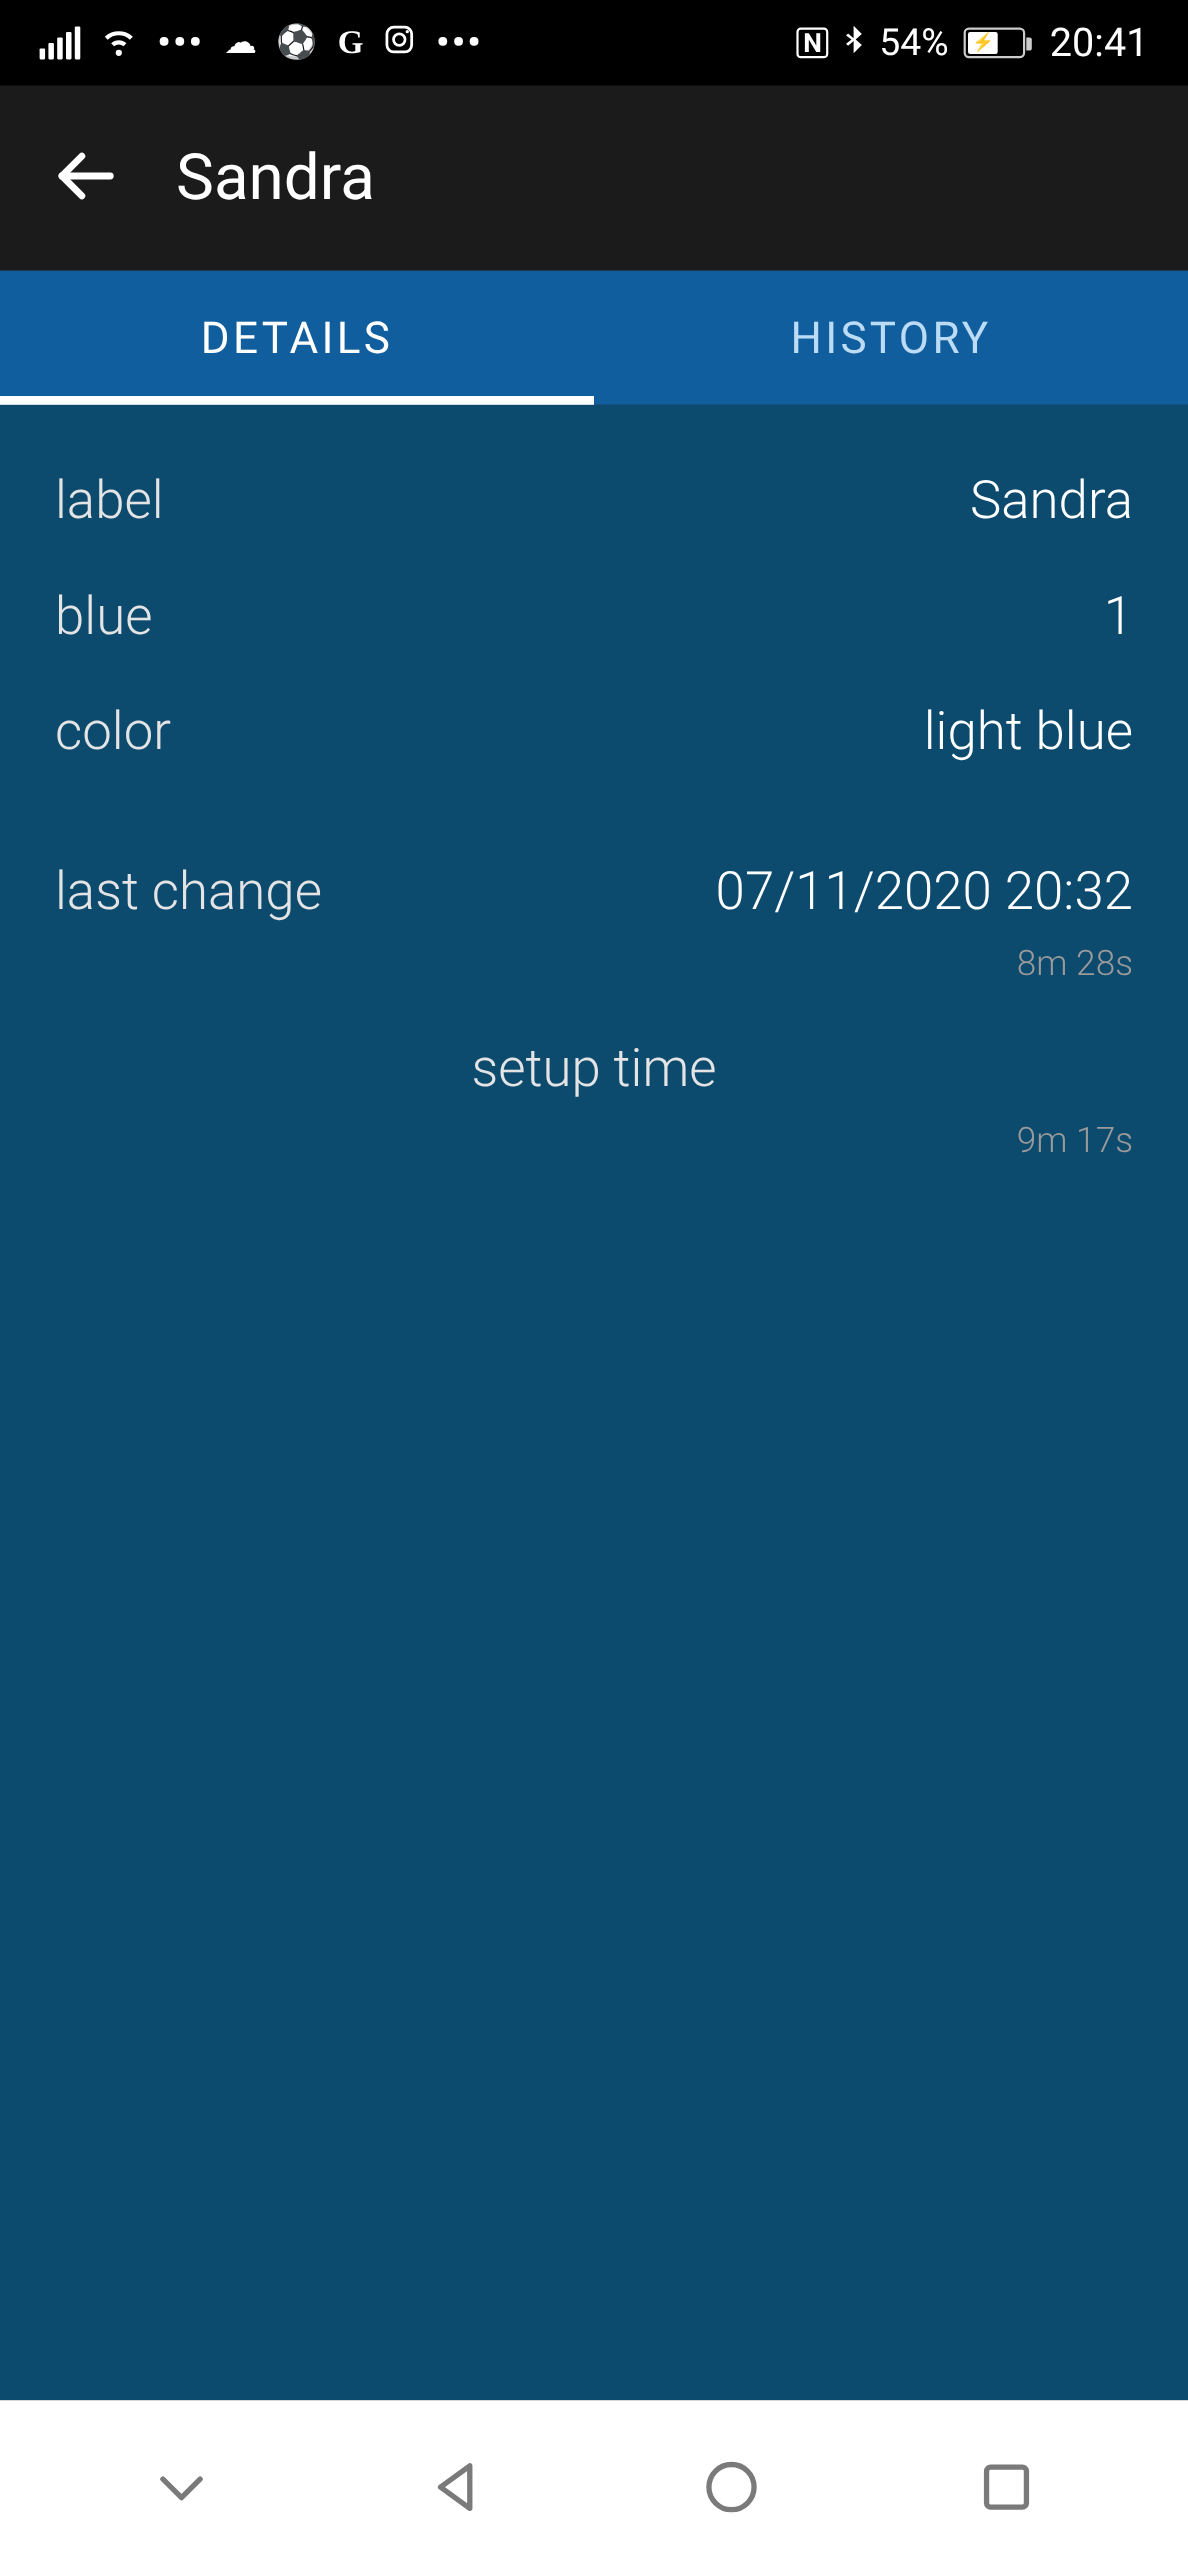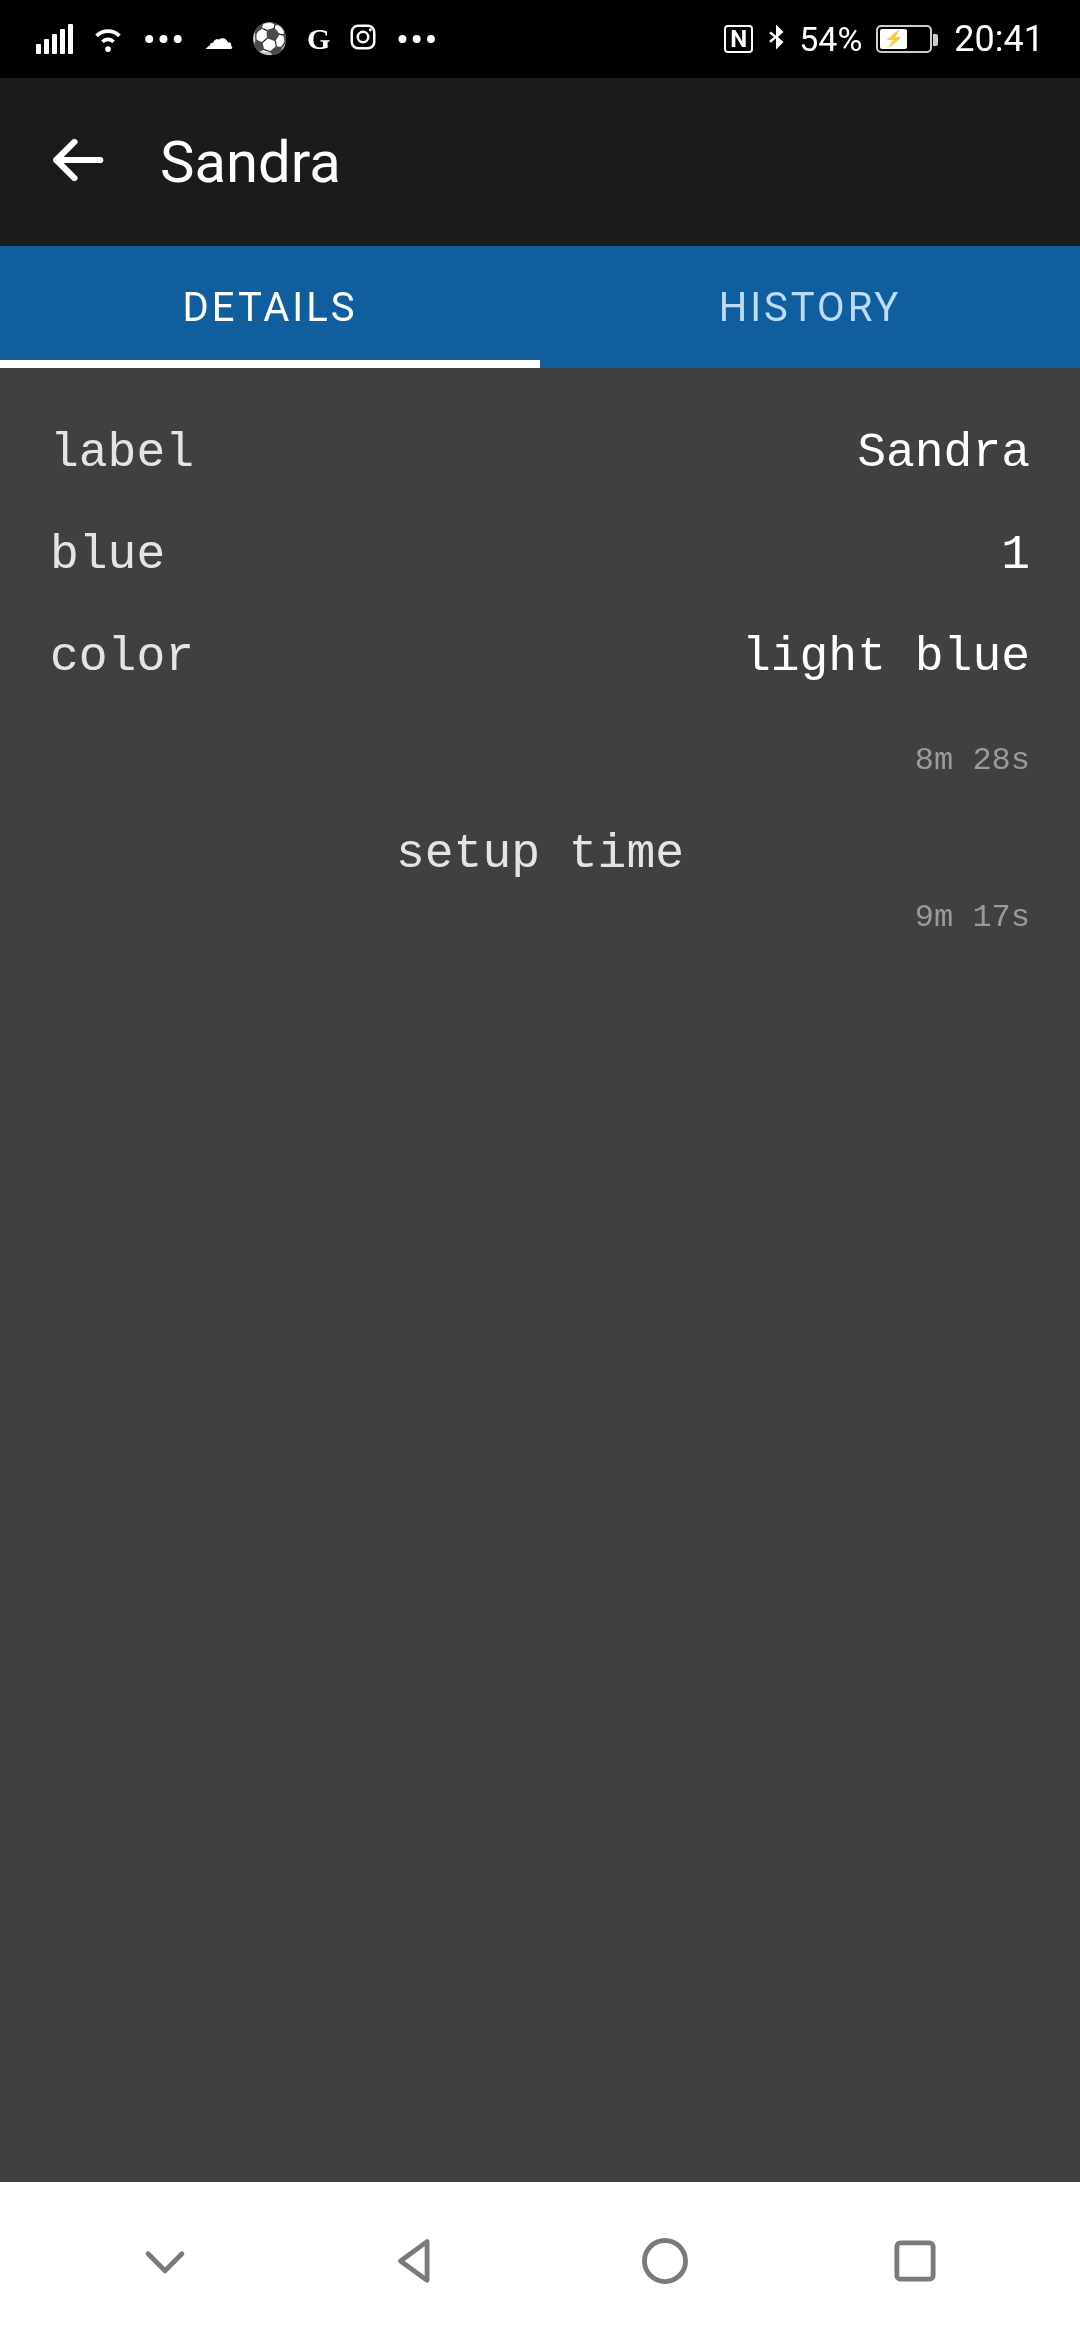--- a/index.html
+++ b/index.html
@@ -81,22 +81,21 @@
     position: absolute;
     left: 0; right: 0; bottom: 0;
     height: 8px;
     background: #fff;
   }
 
   
   .content {
     flex: 1;
     padding: 34px 50px 0 50px;
-    background: #404040;
-    font-family: Liberation Mono, monospace;
+    background: #0c4a6e;
   }
   .row {
     display: flex;
     justify-content: space-between;
     align-items: baseline;
     padding: 24px 0;
   }
   .row .label { color: #e4e4e4; font-size: 48px; font-weight: 300; }
   .row .value { color: #ffffff; font-size: 48px; font-weight: 300; text-align: right; }
   .section-gap { height: 40px; }
@@ -200,20 +199,24 @@
   </div>
 
   <div class="row">
     <span class="label">color</span>
     <span class="value">light blue</span>
   </div>
 
 
   <div class="section-gap"></div>
 
+  <div class="row">
+    <span class="label">last change</span>
+    <span class="value">07/11/2020 20:32</span>
+  </div>
   <div class="subvalue">8m 28s</div>
 
   <div class="row" style="padding-top:30px;justify-content:center;">
     <span class="label">setup time</span>
   </div>
   <div class="subvalue">9m 17s</div>
 
 </div>
 
 <div class="nav-bar">

